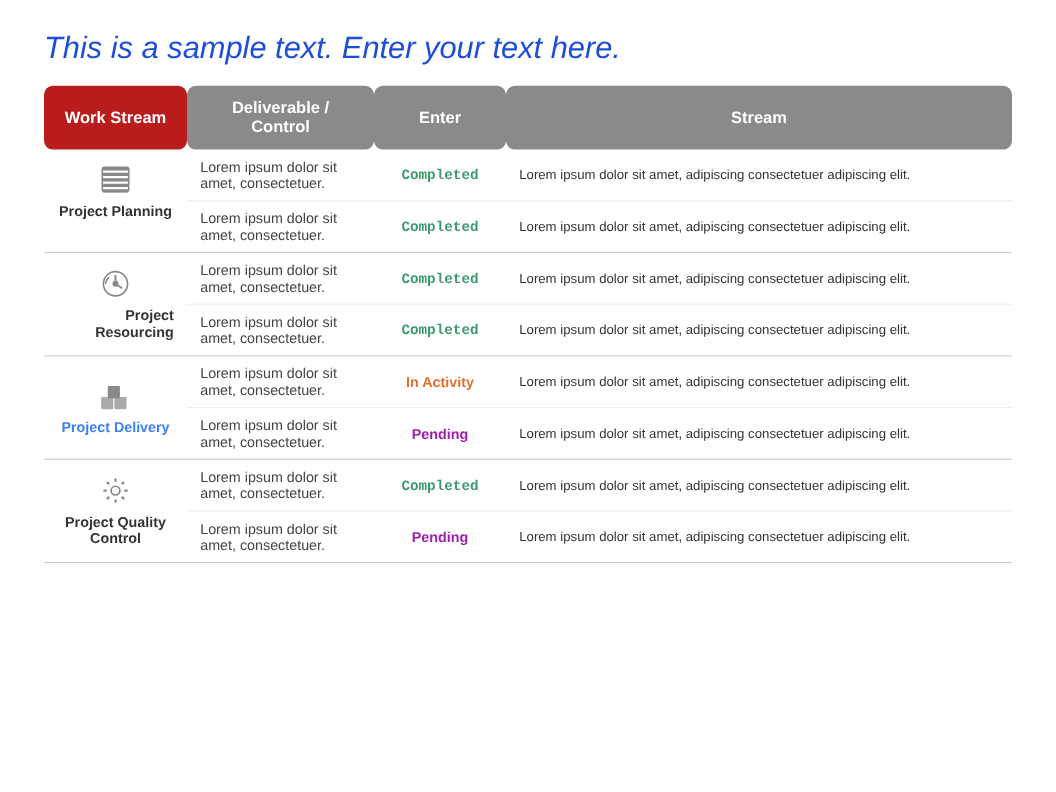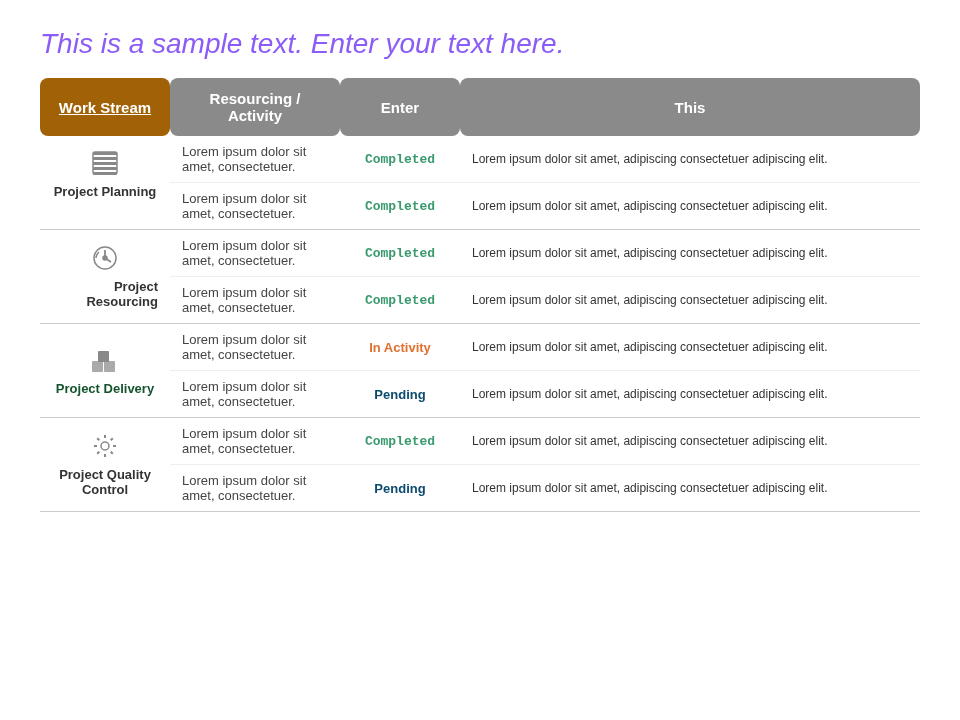--- a/index.html
+++ b/index.html
@@ -6,21 +6,21 @@
     body {
       width: 960px;
       height: 720px;
       font-family: Arial, sans-serif;
       background: #fff;
       overflow: hidden;
     }
 
     .page-title {
       font-size: 28px;
-      color: #8b5cf6;
+      color: #1d4ed8;
       padding: 28px 40px 18px 40px;
       font-style: italic;
     }
 
     .table-wrapper {
       padding: 0 40px;
     }
 
     table {
       width: 100%;
@@ -31,24 +31,23 @@
     
     thead tr th {
       padding: 12px 14px;
       color: #fff;
       font-size: 15px;
       font-weight: bold;
       text-align: center;
     }
 
     .th-workstream {
-      background: #a16207;
+      background: #b91c1c;
       border-radius: 8px 8px 8px 8px;
       width: 130px;
-      text-decoration: underline;
     }
 
     .th-deliverable {
       background: #8A8A8A;
       border-radius: 8px 8px 8px 8px;
       width: 170px;
     }
 
     .th-status {
       background: #8A8A8A;
@@ -66,35 +65,35 @@
     tbody tr td {
       padding: 8px 12px;
       vertical-align: middle;
       border-bottom: 1px solid #ddd;
       font-size: 13px;
       color: #333;
     }
 
     .status-completed { color: #3A9A6E; font-family: Liberation Mono, monospace; }
     .status-inprogress { color: #E07030; }
-    .status-pending { color: #0c4a6e; }
+    .status-pending { color: #a21caf; }
   </style>
 </head>
 <body>
 
 <div class="page-title">This is a sample text. Enter your text here.</div>
 
 <div class="table-wrapper">
   <table>
     <thead>
       <tr>
         <th class="th-workstream">Work Stream</th>
-        <th class="th-deliverable">Resourcing / Activity</th>
+        <th class="th-deliverable">Deliverable / Control</th>
         <th class="th-status">Enter</th>
-        <th class="th-notes">This</th>
+        <th class="th-notes">Stream</th>
       </tr>
     </thead>
     <tbody id="table-body">
     <tr>
           <td rowspan="2" style="text-align: center; vertical-align: middle; border-bottom: 1px solid rgb(204, 204, 204); padding-top: 10px; padding-bottom: 28px;">
             <div style="display: flex; flex-direction: column; align-items: center; gap: 4px;">
               <span><svg viewBox="0 0 28 28" width="28" height="28" fill="#888">
                   <rect x="2" y="3" width="24" height="3" rx="1"></rect>
                   <rect x="2" y="8" width="24" height="3" rx="1"></rect>
                   <rect x="2" y="13" width="24" height="3" rx="1"></rect>
@@ -137,21 +136,21 @@
           <td style="font-size: 12px; color: rgb(51, 51, 51); border-bottom: 1px solid rgb(204, 204, 204);">Lorem ipsum dolor sit amet, adipiscing consectetuer adipiscing  elit.</td>
         </tr>
         <tr style="border-top: 2px solid rgb(204, 204, 204);">
           <td rowspan="2" style="text-align: center; vertical-align: middle; border-bottom: 1px solid rgb(204, 204, 204); padding-top: 10px; padding-bottom: 10px;">
             <div style="display: flex; flex-direction: column; align-items: center; gap: 4px;">
               <span><svg viewBox="0 0 28 28" width="28" height="28" fill="#888">
                   <rect x="1" y="15" width="11" height="11" rx="1" fill="#aaa"></rect>
                   <rect x="13" y="15" width="11" height="11" rx="1" fill="#aaa"></rect>
                   <rect x="7" y="5" width="11" height="11" rx="1" fill="#888"></rect>
                 </svg></span>
-              <span style="font-weight: bold; font-size: 13px; color: #14532d;">Project Delivery</span>
+              <span style="font-weight: bold; font-size: 13px; color: #3b82f6;">Project Delivery</span>
             </div>
           </td>
           <td style="font-size: 13px; color: rgb(68, 68, 68); border-bottom: 1px solid rgb(238, 238, 238);">Lorem ipsum dolor sit amet, consectetuer.</td>
           <td class="status-inprogress" style="text-align: center; font-weight: bold; font-size: 13px; border-bottom: 1px solid rgb(238, 238, 238);">In Activity</td>
           <td style="font-size: 12px; color: rgb(51, 51, 51); border-bottom: 1px solid rgb(238, 238, 238);">Lorem ipsum dolor sit amet, adipiscing consectetuer adipiscing  elit.</td>
         </tr>
         <tr>
           <td style="font-size: 13px; color: rgb(68, 68, 68); border-bottom: 1px solid rgb(204, 204, 204);">Lorem ipsum dolor sit amet, consectetuer.</td>
           <td class="status-pending" style="text-align: center; font-weight: bold; font-size: 13px; border-bottom: 1px solid rgb(204, 204, 204);">Pending</td>
           <td style="font-size: 12px; color: rgb(51, 51, 51); border-bottom: 1px solid rgb(204, 204, 204);">Lorem ipsum dolor sit amet, adipiscing consectetuer adipiscing  elit.</td>

